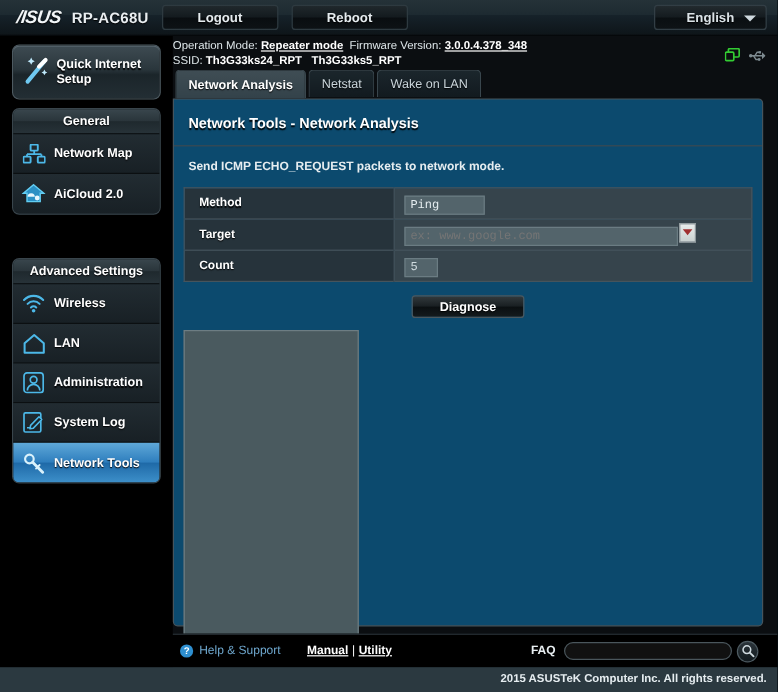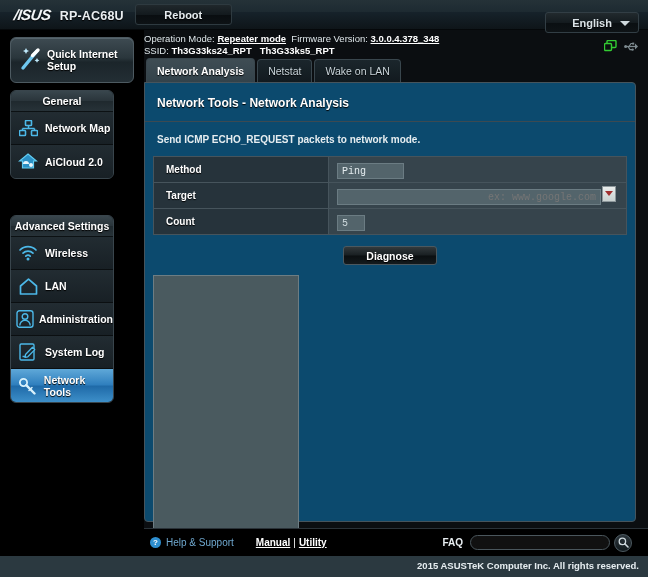--- a/index.html
+++ b/index.html
@@ -37,21 +37,21 @@
   .tb-btn {
     height: 21px; min-width: 97px; margin-left: 11px;
     background: linear-gradient(to bottom, #20282c 0%, #131a1e 50%, #090d10 51%, #0d1215 100%);
     border: 1px solid #2e3a40; border-radius: 3px;
     color: #e6ecef; font-size: 11px; font-weight: bold;
     display: flex; align-items: center; justify-content: center;
     cursor: pointer; text-shadow: 0 1px 1px #000;
   }
   .tb-btn:first-of-type { margin-left: 24px; }
   .lang-select {
-    position: absolute; right: 9px; top: 12px;
+    position: absolute; right: 9px; top: 4px;
     width: 94px; height: 21px;
     background: linear-gradient(to bottom, #222a2e 0%, #141b1f 50%, #0a0f12 51%, #0e1316 100%);
     border: 1px solid #323e45; border-radius: 3px;
     display: flex; align-items: center; justify-content: center;
     cursor: pointer;
   }
   .lang-select .lbl { font-size: 11px; font-weight: bold; color: #dbe3e7; text-shadow: 0 1px 1px #000; }
   .lang-select .caret {
     position: absolute; right: 8px; top: 8px;
     width: 0; height: 0;
@@ -82,21 +82,21 @@
     display: flex; align-items: center; cursor: pointer;
     box-shadow: inset 0 1px 0 #57656d;
   }
   .qis .txt {
     color: #fff; font-size: 10.5px; font-weight: bold; line-height: 12px;
     margin-left: 5px; text-shadow: 0 1px 1px #000;
   }
   .wand { margin-left: 9px; }
 
   .navgroup {
-    position: absolute; left: 10px; width: 104px;
+    position: absolute; left: 10px; width: 124px;
     background: #171f24;
     border: 1px solid #39454c; border-radius: 6px;
     overflow: hidden;
   }
   #group-general { top: 60px; }
   #group-advanced { top: 185px; }
   .group-head {
     height: 21px; background: linear-gradient(to bottom, #39464d 0%, #2a353b 48%, #1f292e 52%, #273238 100%);
     color: #fff; font-size: 10.5px; font-weight: bold;
     display: flex; align-items: center; justify-content: center;
@@ -114,21 +114,21 @@
   .nav-item .lbl {
     color: #ffffff; font-size: 10.5px; font-weight: bold; text-shadow: 0 1px 1px #000;
   }
   .nav-item.active {
     background: linear-gradient(to bottom, #5fa8d8 0%, #2f7fbe 48%, #1f6aa8 52%, #3d8fc9 100%);
   }
   .nav-item.active .lbl { color: #ffffff; }
 
   
   .content { position: absolute; left: 144px; top: 58px; width: 504px; height: 470px; }
-  .tabs { display: flex; height: 24px; align-items: center; padding-left: 2px; }
+  .tabs { display: flex; height: 24px; align-items: flex-start; padding-left: 2px; }
   .tab {
     height: 23px; padding: 0 10px;
     display: flex; align-items: center;
     font-size: 10.5px; color: #c9d4da; font-weight: normal;
     background: linear-gradient(to bottom, #1b262c 0%, #121a1f 100%);
     border: 1px solid #39464d; border-bottom: none;
     border-radius: 4px 4px 0 0; margin-right: 2px;
     cursor: pointer; text-shadow: 0 1px 1px #000;
   }
   .tab.active {
@@ -168,21 +168,21 @@
 
   .inp {
     background: #53646b; border: 1px solid #6b7c83;
     color: #cfdade; font-family: Liberation Mono, monospace;
     font-size: 10px; height: 16px; padding: 0 4px;
     display: inline-flex; align-items: center;
   }
   .inp.method { width: 67px; color: #e4ecef; }
   .inp.count { width: 28px; }
   .inp.target {
-    width: 264px; position: relative; color: #93a4ab; text-align: right;
+    width: 228px; position: relative; color: #93a4ab;
   }
   .target-wrap { position: relative; display: inline-block; }
   .ddbtn {
     position: absolute; right: -15px; top: 0;
     width: 14px; height: 16px;
     background: linear-gradient(to bottom, #e8eceb 0%, #c9d1d0 100%);
     border: 1px solid #8d979b;
     display: flex; align-items: center; justify-content: center;
     cursor: pointer;
   }
@@ -254,20 +254,21 @@
 </head>
 <body>
 
 <div class="app">
 
   <div class="topbar">
     <div class="logo-wrap">
       <span class="asus-logo">/ISUS</span>
       <span class="model">RP-AC68U</span>
     </div>
+    <div class="tb-btn">Logout</div>
     <div class="tb-btn">Reboot</div>
 
     <div class="lang-select">
       <span class="lbl">English</span>
       <span class="caret"></span>
     </div>
   </div>
 
   <div class="infostrip">
     <div class="infoline">

